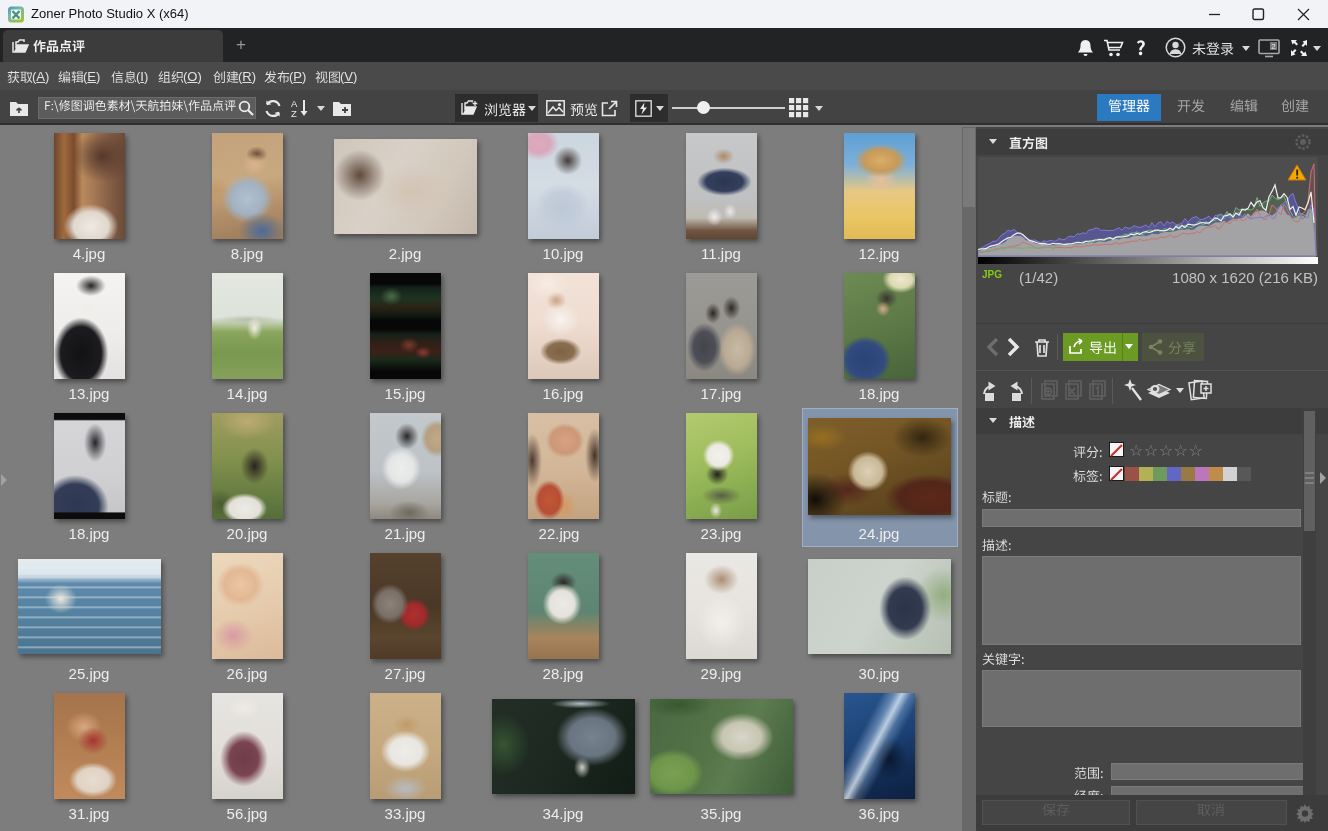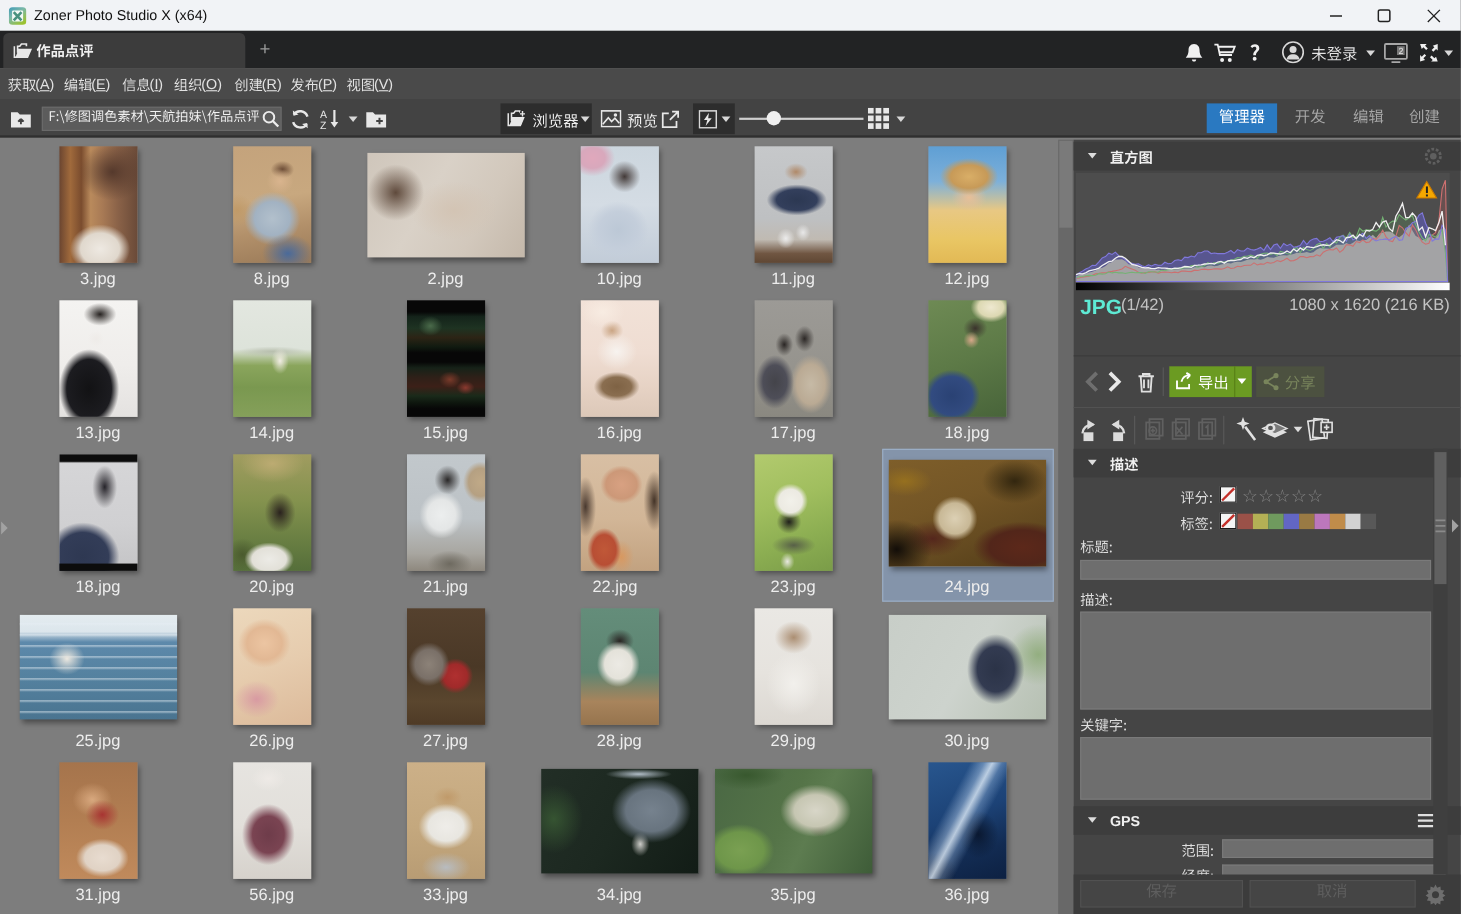--- a/index.html
+++ b/index.html
@@ -236,21 +236,21 @@
     </div>
   <div class="modetab" style="left:1281px">
       <svg width="29" height="21" viewBox="0 -14 29 21" style="vertical-align:top">
         <path d="M11.732000000000001 -11.536V-0.28C11.732000000000001 -0.014 11.634 0.07 11.368 0.084C11.088000000000001 0.084 10.206 0.098 9.226 0.07C9.38 0.35000000000000003 9.548 0.798 9.604000000000001 1.064C10.906 1.078 11.676 1.05 12.138 0.896C12.586 0.714 12.782 0.42 12.782 -0.28V-11.536ZM9.002 -10.136000000000001V-2.352H10.01V-10.136000000000001ZM1.988 -6.636V-0.63C1.988 0.616 2.408 0.91 3.766 0.91C4.0600000000000005 0.91 6.048 0.91 6.37 0.91C7.6160000000000005 0.91 7.924 0.364 8.064 -1.568C7.7700000000000005 -1.6380000000000001 7.364 -1.792 7.126 -1.974C7.056 -0.308 6.958 0.0 6.3 0.0C5.8660000000000005 0.0 4.2 0.0 3.85 0.0C3.136 0.0 3.024 -0.098 3.024 -0.63V-5.698H6.048C5.936 -4.0040000000000004 5.8100000000000005 -3.318 5.642 -3.122C5.5440000000000005 -2.996 5.432 -2.982 5.236 -2.982C5.04 -2.982 4.55 -2.996 4.032 -3.052C4.172 -2.786 4.284 -2.422 4.298 -2.142C4.8580000000000005 -2.1 5.404 -2.114 5.684 -2.128C6.034 -2.17 6.272 -2.254 6.482 -2.492C6.804 -2.842 6.958 -3.794 7.0840000000000005 -6.216C7.098 -6.356 7.098 -6.636 7.098 -6.636ZM4.382 -11.732000000000001C3.64 -9.926 2.156 -7.994 0.378 -6.72C0.616 -6.5520000000000005 0.98 -6.202 1.1480000000000001 -5.992C2.5340000000000003 -7.056 3.724 -8.456 4.62 -9.982000000000001C5.726 -8.778 6.944 -7.336 7.5600000000000005 -6.398000000000001L8.33 -7.098C7.658 -8.092 6.244 -9.646 5.0680000000000005 -10.836L5.362 -11.452Z M19.516 -10.57V-9.73H22.134V-8.68H18.62V-7.854H22.134V-6.7620000000000005H19.418V-5.908H22.134V-4.83H19.306V-4.032H22.134V-2.926H18.718V-2.086H22.134V-0.686H23.128V-2.086H27.118000000000002V-2.926H23.128V-4.032H26.586V-4.83H23.128V-5.908H26.264000000000003V-7.854H27.23V-8.68H26.264000000000003V-10.57H23.128V-11.76H22.134V-10.57ZM23.128 -7.854H25.326V-6.7620000000000005H23.128ZM23.128 -8.68V-9.73H25.326V-8.68ZM15.358 -5.502C15.358 -5.656 15.68 -5.838 15.89 -5.95H17.612000000000002C17.444 -4.704 17.164 -3.626 16.8 -2.702C16.422 -3.262 16.114 -3.962 15.876 -4.8020000000000005L15.092 -4.508C15.428 -3.374 15.848 -2.478 16.366 -1.764C15.876 -0.84 15.246 -0.112 14.518 0.42C14.742 0.56 15.134 0.924 15.288 1.12C15.96 0.602 16.562 -0.098 17.052 -0.98C18.522 0.42 20.566 0.77 23.142 0.77H27.061999999999998C27.118000000000002 0.49 27.314 0.028 27.468 -0.196C26.753999999999998 -0.182 23.716 -0.182 23.156 -0.182C20.79 -0.182 18.858 -0.49 17.486 -1.848C18.060000000000002 -3.15 18.466 -4.788 18.676000000000002 -6.7620000000000005L18.088 -6.902L17.892 -6.888H16.688C17.387999999999998 -7.938 18.102 -9.254 18.732 -10.612L18.060000000000002 -11.046L17.724 -10.892H14.896V-9.954H17.318C16.758 -8.708 16.058 -7.5600000000000005 15.806000000000001 -7.21C15.526 -6.7620000000000005 15.176 -6.412 14.924 -6.356C15.064 -6.146 15.274000000000001 -5.712 15.358 -5.502Z" fill="#a6a6a6"></path>
       </svg>
     </div>
 </div>
 <div id="grid">
 <div id="selcell"></div>
 <div class="ph" style="left:54px;top:6px;width:71px;height:106px;background:radial-gradient(ellipse 55% 30% at 52% 88%, #eee9e2 0%, #e0d8cd 45%, rgba(0,0,0,0) 70%), radial-gradient(ellipse 60% 35% at 68% 22%, #55392c 0%, rgba(0,0,0,0) 70%), linear-gradient(90deg, #6b4530 0%, #a06a3c 14%, #7a4c2e 28%, #b98a5c 40%, #a87a55 55%, #8a6248 75%, #6a4a38 100%)"></div>
-<div class="lbl" style="left:10px;top:118px">3.jpg</div>
+<div class="lbl" style="left:10px;top:118px">4.jpg</div>
 <div class="ph" style="left:212px;top:6px;width:71px;height:106px;background:radial-gradient(ellipse 55% 28% at 70% 92%, #4a6a9a 0%, rgba(0,0,0,0) 60%), radial-gradient(ellipse 50% 32% at 50% 62%, #b2c0cc 0%, #a2b2c2 45%, rgba(0,0,0,0) 72%), radial-gradient(ellipse 22% 14% at 60% 30%, #d9b48e 0%, rgba(0,0,0,0) 78%), radial-gradient(ellipse 20% 10% at 63% 20%, #6a4a34 0%, rgba(0,0,0,0) 75%), radial-gradient(ellipse 30% 20% at 5% 55%, #c09a68 0%, rgba(0,0,0,0) 70%), linear-gradient(170deg, #c4a37c 0%, #c8a87f 45%, #b2906a 70%, #9a7a58 100%)"></div>
 <div class="lbl" style="left:168px;top:118px">8.jpg</div>
 <div class="ph" style="left:334px;top:12px;width:143px;height:95px;background:radial-gradient(ellipse 30% 45% at 18% 38%, #5f4a3c 0%, rgba(0,0,0,0) 60%), radial-gradient(ellipse 40% 40% at 55% 55%, #d3c4b4 0%, rgba(0,0,0,0) 70%), linear-gradient(120deg, #cfc6bb 0%, #d9d1c7 40%, #d2c8bc 70%, #c4b8aa 100%)"></div>
 <div class="lbl" style="left:326px;top:118px">2.jpg</div>
 <div class="ph" style="left:528px;top:6px;width:71px;height:106px;background:radial-gradient(ellipse 40% 22% at 15% 10%, #e0a8bc 0%, #d8a8bc 40%, rgba(0,0,0,0) 72%), radial-gradient(ellipse 30% 20% at 56% 26%, #433a38 0%, rgba(0,0,0,0) 68%), radial-gradient(ellipse 50% 32% at 48% 72%, #bcc8d6 0%, #c4cedb 50%, rgba(0,0,0,0) 78%), linear-gradient(180deg, #ccd6de 0%, #d4dce4 50%, #c2ccd8 100%)"></div>
 <div class="lbl" style="left:484px;top:118px">10.jpg</div>
 <div class="ph" style="left:686px;top:6px;width:71px;height:106px;background:radial-gradient(ellipse 52% 18% at 54% 46%, #2c3852 0%, #333f5c 50%, rgba(0,0,0,0) 74%), radial-gradient(ellipse 16% 12% at 40% 79%, #ececec 0%, rgba(0,0,0,0) 72%), radial-gradient(ellipse 13% 10% at 62% 74%, #e8e8e8 0%, rgba(0,0,0,0) 72%), radial-gradient(ellipse 20% 10% at 53% 22%, #b08968 0%, rgba(0,0,0,0) 75%), linear-gradient(180deg, #c6c8ca 0%, #bec0c2 62%, #c0bab2 80%, #705642 92%, #5f4734 100%)"></div>
 <div class="lbl" style="left:642px;top:118px">11.jpg</div>
 <div class="ph" style="left:844px;top:6px;width:71px;height:106px;background:radial-gradient(ellipse 52% 22% at 52% 26%, #d9ae67 0%, #c79a58 45%, rgba(0,0,0,0) 72%), radial-gradient(ellipse 30% 16% at 52% 44%, #e8bf98 0%, rgba(0,0,0,0) 75%), linear-gradient(180deg, #5f9fd4 0%, #7cb0da 30%, #e8c883 55%, #e9c664 80%, #e2b955 100%)"></div>
 <div class="lbl" style="left:800px;top:118px">12.jpg</div>
@@ -334,21 +334,21 @@
           <stop offset="0" stop-color="#000"></stop>
           <stop offset="1" stop-color="#fff"></stop>
         </linearGradient>
       </defs>
 <g transform="translate(310,8)">
         <path d="M9 0 L18 15 L0 15 Z" fill="#f5a800" stroke="#c87800" stroke-width="1"></path>
         <rect x="8.3" y="4.5" width="1.8" height="6" fill="#222"></rect>
         <rect x="8.3" y="11.8" width="1.8" height="1.8" fill="#222"></rect>
       </g>
 </svg>
-<div style="position:absolute;left:6px;top:142px;font-size:19px;font-weight:bold;color:#5eead4">JPG</div>
+<div style="position:absolute;left:6px;top:142px;font-size:10px;font-weight:bold;color:#84cc16">JPG</div>
 <div style="position:absolute;left:43px;top:142px;font-size:15px;color:#c2c2c2">(1/42)</div>
 <div style="position:absolute;right:10px;top:142px;font-size:15px;color:#c2c2c2">1080 x 1620 (216 KB)</div>
 
 <div style="position:absolute;left:0;top:196px;width:352px;height:1px;background:#3b3b3b"></div>
 
 <svg width="13" height="20" viewBox="0 0 13 20" style="position:absolute;left:10px;top:210px">
       <path d="M11 2 L3 10 L11 18" fill="none" stroke="#6e6e6e" stroke-width="3.4"></path>
     </svg>
 <svg width="13" height="20" viewBox="0 0 13 20" style="position:absolute;left:31px;top:210px">
       <path d="M2 2 L10 10 L2 18" fill="none" stroke="#e8e8e8" stroke-width="3.4"></path>
@@ -462,27 +462,20 @@
 <div class="inp" style="left:6px;top:382px;width:319px;height:18px"></div>
 <div class="flabel" style="left:6px;top:410px"><svg width="31" height="19" viewBox="0 -13 31 19" style="vertical-align:top">
         <path d="M9.724 -10.92V-9.048H7.396999999999999V-10.92H6.460999999999999V-9.048H4.654V-8.164H6.460999999999999V-6.460999999999999H7.396999999999999V-8.164H9.724V-6.460999999999999H10.66V-8.164H12.376V-9.048H10.66V-10.92ZM6.122999999999999 -2.3529999999999998H8.086V-0.52H6.122999999999999ZM6.122999999999999 -3.211V-5.005H8.086V-3.211ZM10.972 -2.3529999999999998V-0.52H8.969999999999999V-2.3529999999999998ZM10.972 -3.211H8.969999999999999V-5.005H10.972ZM5.226 -5.8759999999999994V1.014H6.122999999999999V0.351H10.972V0.949H11.908V-5.8759999999999994ZM2.1189999999999998 -10.907V-8.294H0.5459999999999999V-7.3839999999999995H2.1189999999999998V-4.524C1.456 -4.316 0.845 -4.147 0.364 -4.0169999999999995L0.611 -3.0549999999999997L2.1189999999999998 -3.549V-0.182C2.1189999999999998 0.0 2.054 0.052 1.898 0.052C1.742 0.065 1.2349999999999999 0.065 0.6629999999999999 0.052C0.7929999999999999 0.312 0.9099999999999999 0.715 0.949 0.949C1.768 0.962 2.275 0.9229999999999999 2.5869999999999997 0.767C2.912 0.624 3.029 0.351 3.029 -0.182V-3.848L4.459 -4.316L4.329 -5.213L3.029 -4.81V-7.3839999999999995H4.42V-8.294H3.029V-10.907Z M22.243000000000002 -10.192C22.828 -9.711 23.555999999999997 -9.009 23.894 -8.567L24.648 -9.087C24.296999999999997 -9.529 23.555999999999997 -10.192 22.971 -10.647ZM13.884 -9.918999999999999C14.586 -9.177999999999999 15.443999999999999 -8.177 15.821 -7.526999999999999L16.64 -8.046999999999999C16.237 -8.697 15.366 -9.671999999999999 14.651 -10.373999999999999ZM20.695999999999998 -10.79V-8.385H17.16V-7.462H20.215C19.474 -5.512 18.226 -3.5749999999999997 16.926 -2.574C17.147 -2.405 17.459 -2.0669999999999997 17.615000000000002 -1.8459999999999999C18.785 -2.847 19.903 -4.576 20.695999999999998 -6.4479999999999995V-0.871H21.658V-6.383C22.814999999999998 -5.044 23.972 -3.484 24.505 -2.405L25.285 -2.964C24.622 -4.199 23.14 -6.058 21.814 -7.462H25.207V-8.385H21.658V-10.79ZM16.458 -6.279H13.624V-5.369H15.522V-1.43C14.924 -1.222 14.235 -0.6759999999999999 13.533 -0.013L14.157 0.8059999999999999C14.846 0.013 15.522 -0.6759999999999999 16.003 -0.6759999999999999C16.302 -0.6759999999999999 16.705 -0.299 17.250999999999998 0.013C18.161 0.533 19.266 0.6629999999999999 20.8 0.6629999999999999C22.035 0.6629999999999999 24.296999999999997 0.585 25.232999999999997 0.52C25.246 0.26 25.402 -0.208 25.506 -0.45499999999999996C24.244999999999997 -0.312 22.320999999999998 -0.221 20.826 -0.221C19.435 -0.221 18.304 -0.312 17.472 -0.7799999999999999C17.017 -1.027 16.718 -1.261 16.458 -1.391Z M27.807 -5.069999999999999C28.275 -5.069999999999999 28.665 -5.434 28.665 -5.9799999999999995C28.665 -6.513 28.275 -6.89 27.807 -6.89C27.326 -6.89 26.949 -6.513 26.949 -5.9799999999999995C26.949 -5.434 27.326 -5.069999999999999 27.807 -5.069999999999999ZM27.807 0.16899999999999998C28.275 0.16899999999999998 28.665 -0.19499999999999998 28.665 -0.728C28.665 -1.274 28.275 -1.638 27.807 -1.638C27.326 -1.638 26.949 -1.274 26.949 -0.728C26.949 -0.19499999999999998 27.326 0.16899999999999998 27.807 0.16899999999999998Z" fill="#dedede"></path>
       </svg></div>
 <div class="inp" style="left:6px;top:429px;width:319px;height:89px"></div>
 <div class="flabel" style="left:6px;top:524px"><svg width="44" height="19" viewBox="0 -13 44 19" style="vertical-align:top">
         <path d="M2.912 -10.386999999999999C3.445 -9.698 3.9909999999999997 -8.775 4.212 -8.151H1.6769999999999998V-7.175999999999999H5.992999999999999V-5.59C5.992999999999999 -5.356 5.9799999999999995 -5.109 5.967 -4.862H0.884V-3.9H5.771999999999999C5.356 -2.496 4.1209999999999996 -1.001 0.624 0.16899999999999998C0.884 0.38999999999999996 1.2089999999999999 0.8059999999999999 1.3259999999999998 1.027C4.68 -0.143 6.109999999999999 -1.651 6.694999999999999 -3.159C7.787 -1.144 9.477 0.27299999999999996 11.790999999999999 0.962C11.947 0.6629999999999999 12.245999999999999 0.23399999999999999 12.479999999999999 0.013C10.100999999999999 -0.572 8.32 -1.976 7.345 -3.9H12.155V-4.862H7.072L7.098 -5.577V-7.175999999999999H11.453V-8.151H8.879C9.347 -8.853 9.866999999999999 -9.737 10.296 -10.517L9.243 -10.868C8.918 -10.062 8.32 -8.931 7.8 -8.151H4.2379999999999995L5.096 -8.619C4.849 -9.23 4.29 -10.139999999999999 3.731 -10.802999999999999Z M13.663 -4.498V-3.614H15.145V-1.079C15.145 -0.46799999999999997 14.716 -0.013 14.495 0.156C14.664 0.325 14.924 0.6759999999999999 15.028 0.884C15.21 0.637 15.522 0.40299999999999997 17.55 -1.014C17.445999999999998 -1.17 17.316 -1.508 17.250999999999998 -1.755L15.977 -0.8969999999999999V-3.614H17.42V-4.498H15.977V-6.266H17.29V-7.124H14.196C14.508 -7.553 14.794 -8.033999999999999 15.054 -8.567H17.342V-9.464H15.443999999999999C15.613 -9.879999999999999 15.769 -10.309 15.886 -10.738L15.028 -10.959C14.677 -9.645999999999999 14.066 -8.385 13.338 -7.54C13.52 -7.358 13.806 -6.941999999999999 13.91 -6.76L14.157 -7.072V-6.266H15.145V-4.498ZM20.514 -9.892999999999999V-9.177999999999999H22.061V-8.138H20.189V-7.3839999999999995H22.061V-6.3309999999999995H20.514V-5.603H22.061V-4.615H20.475V-3.848H22.061V-2.782H20.15V-2.015H22.061V-0.416H22.841V-2.015H25.246V-2.782H22.841V-3.848H24.96V-4.615H22.841V-5.603H24.752V-7.3839999999999995H25.545V-8.138H24.752V-9.892999999999999H22.841V-10.881H22.061V-9.892999999999999ZM22.841 -7.3839999999999995H24.024V-6.3309999999999995H22.841ZM22.841 -8.138V-9.177999999999999H24.024V-8.138ZM17.771 -5.303999999999999C17.771 -5.369 17.862000000000002 -5.447 17.966 -5.5249999999999995H19.344C19.24 -4.4719999999999995 19.070999999999998 -3.549 18.837 -2.756C18.642 -3.211 18.46 -3.731 18.317 -4.342L17.654 -4.069C17.887999999999998 -3.159 18.174 -2.405 18.499 -1.7939999999999998C18.07 -0.7799999999999999 17.485 -0.052 16.756999999999998 0.416C16.926 0.598 17.134 0.8969999999999999 17.250999999999998 1.105C17.979 0.598 18.564 -0.078 19.019 -0.988C20.176 0.507 21.749 0.858 23.543 0.858H25.246C25.298000000000002 0.624 25.415 0.23399999999999999 25.545 0.013C25.116 0.026 23.907 0.026 23.595 0.026C21.957 0.026 20.436 -0.299 19.37 -1.807C19.786 -2.977 20.058999999999997 -4.446 20.176 -6.305L19.695 -6.37L19.552 -6.356999999999999H18.733C19.279 -7.358 19.825 -8.645 20.267 -9.932L19.721 -10.296L19.461 -10.166H17.589V-9.256H19.149C18.772 -8.138 18.278 -7.098 18.096 -6.786C17.887999999999998 -6.383 17.589 -6.032 17.368 -5.9799999999999995C17.498 -5.811 17.692999999999998 -5.473 17.771 -5.303999999999999Z M31.98 -4.718999999999999V-3.9H26.897V-2.964H31.98V-0.182C31.98 0.0 31.915 0.065 31.681 0.078C31.447 0.078 30.602 0.078 29.731 0.052C29.9 0.312 30.082 0.754 30.147 1.027C31.252 1.027 31.941 1.014 32.396 0.871C32.864 0.702 33.007 0.416 33.007 -0.156V-2.964H38.09V-3.9H33.007V-4.381C34.150999999999996 -4.992 35.321 -5.8759999999999994 36.126999999999995 -6.707999999999999L35.464 -7.215L35.243 -7.162999999999999H29.029V-6.239999999999999H34.254999999999995C33.592 -5.668 32.747 -5.096 31.98 -4.718999999999999ZM31.512 -10.712C31.759 -10.373999999999999 32.006 -9.945 32.175 -9.568H27.04V-6.877H28.002V-8.632H36.959V-6.877H37.96V-9.568H33.319C33.137 -9.997 32.799 -10.581999999999999 32.461 -11.011Z M40.807 -5.069999999999999C41.275 -5.069999999999999 41.665 -5.434 41.665 -5.9799999999999995C41.665 -6.513 41.275 -6.89 40.807 -6.89C40.326 -6.89 39.949 -6.513 39.949 -5.9799999999999995C39.949 -5.434 40.326 -5.069999999999999 40.807 -5.069999999999999ZM40.807 0.16899999999999998C41.275 0.16899999999999998 41.665 -0.19499999999999998 41.665 -0.728C41.665 -1.274 41.275 -1.638 40.807 -1.638C40.326 -1.638 39.949 -1.274 39.949 -0.728C39.949 -0.19499999999999998 40.326 0.16899999999999998 40.807 0.16899999999999998Z" fill="#dedede"></path>
       </svg></div>
 <div class="inp" style="left:6px;top:543px;width:319px;height:57px"></div>
 
-<div class="phead" style="top:606px">
-      <div class="arr"></div>
-      <div class="htxt">GPS</div>
- <svg width="16" height="14" viewBox="0 0 16 14" style="position:absolute;left:312px;top:6px">
-        <path d="M1 2 H15 M1 7 H15 M1 12 H15" stroke="#e0e0e0" stroke-width="2"></path>
-      </svg>
-</div>
 <div class="flabel" style="left:98px;top:638px"><svg width="31" height="19" viewBox="0 -13 31 19" style="vertical-align:top">
         <path d="M0.975 0.19499999999999998 1.651 1.001C2.613 0.013 3.7569999999999997 -1.248 4.654 -2.3529999999999998L4.1209999999999996 -3.094C3.1069999999999998 -1.898 1.8199999999999998 -0.572 0.975 0.19499999999999998ZM1.508 -6.864C2.275 -6.435 3.3539999999999996 -5.785 3.887 -5.395L4.446 -6.136C3.887 -6.5 2.8209999999999997 -7.098 2.054 -7.5009999999999994ZM0.728 -4.394C1.534 -4.0169999999999995 2.626 -3.4579999999999997 3.1719999999999997 -3.1069999999999998L3.718 -3.8609999999999998C3.146 -4.199 2.041 -4.718999999999999 1.261 -5.0569999999999995ZM5.33 -7.0329999999999995V-0.845C5.33 0.494 5.798 0.819 7.345 0.819C7.683 0.819 10.231 0.819 10.594999999999999 0.819C11.998999999999999 0.819 12.324 0.286 12.479999999999999 -1.4949999999999999C12.193999999999999 -1.5599999999999998 11.777999999999999 -1.7289999999999999 11.543999999999999 -1.885C11.453 -0.40299999999999997 11.322999999999999 -0.11699999999999999 10.543 -0.11699999999999999C9.997 -0.11699999999999999 7.813 -0.11699999999999999 7.3839999999999995 -0.11699999999999999C6.5 -0.11699999999999999 6.3309999999999995 -0.23399999999999999 6.3309999999999995 -0.845V-6.109999999999999H10.347999999999999V-3.7439999999999998C10.347999999999999 -3.5749999999999997 10.296 -3.5229999999999997 10.049 -3.51C9.815 -3.497 9.022 -3.497 8.099 -3.5229999999999997C8.254999999999999 -3.263 8.424 -2.8729999999999998 8.475999999999999 -2.6C9.581 -2.6 10.309 -2.613 10.751 -2.756C11.206 -2.912 11.322999999999999 -3.198 11.322999999999999 -3.7439999999999998V-7.0329999999999995ZM8.294 -10.92V-9.789H4.667V-10.92H3.679V-9.789H0.754V-8.879H3.679V-7.617999999999999H4.667V-8.879H8.294V-7.617999999999999H9.295V-8.879H12.272V-9.789H9.295V-10.92Z M15.886 -8.125V-7.306H18.954V-6.239999999999999H16.445V-5.447H18.954V-4.329H15.704V-3.497H18.954V-0.832H19.877V-3.497H22.282C22.191 -2.7689999999999997 22.087 -2.444 21.97 -2.314C21.892 -2.223 21.788 -2.223 21.619 -2.223C21.45 -2.223 21.034 -2.223 20.566 -2.275C20.683 -2.054 20.774 -1.7289999999999999 20.787 -1.4949999999999999C21.281 -1.4689999999999999 21.762 -1.482 22.009 -1.4949999999999999C22.308 -1.508 22.490000000000002 -1.5859999999999999 22.671999999999997 -1.755C22.932000000000002 -2.015 23.061999999999998 -2.626 23.192 -3.965C23.218 -4.095 23.231 -4.329 23.231 -4.329H19.877V-5.447H22.607V-6.239999999999999H19.877V-7.306H23.113999999999997V-8.125H19.877V-9.165H18.954V-8.125ZM14.066 -10.386999999999999V1.027H14.989V0.38999999999999996H23.997999999999998V1.027H24.96V-10.386999999999999ZM14.989 -0.442V-9.529H23.997999999999998V-0.442Z M27.807 -5.069999999999999C28.275 -5.069999999999999 28.665 -5.434 28.665 -5.9799999999999995C28.665 -6.513 28.275 -6.89 27.807 -6.89C27.326 -6.89 26.949 -6.513 26.949 -5.9799999999999995C26.949 -5.434 27.326 -5.069999999999999 27.807 -5.069999999999999ZM27.807 0.16899999999999998C28.275 0.16899999999999998 28.665 -0.19499999999999998 28.665 -0.728C28.665 -1.274 28.275 -1.638 27.807 -1.638C27.326 -1.638 26.949 -1.274 26.949 -0.728C26.949 -0.19499999999999998 27.326 0.16899999999999998 27.807 0.16899999999999998Z" fill="#dedede"></path>
       </svg></div>
 <div class="inp" style="left:135px;top:636px;width:203px;height:17px"></div>
 <div class="flabel" style="left:98px;top:661px"><svg width="31" height="19" viewBox="0 -13 31 19" style="vertical-align:top">
         <path d="M0.52 -0.741 0.702 0.23399999999999999C1.898 -0.091 3.484 -0.494 4.979 -0.8969999999999999L4.875 -1.755C3.263 -1.365 1.6119999999999999 -0.962 0.52 -0.741ZM0.754 -5.499C0.949 -5.59 1.274 -5.668 2.951 -5.902C2.3529999999999998 -5.069999999999999 1.807 -4.42 1.547 -4.16C1.1179999999999999 -3.679 0.819 -3.367 0.52 -3.315C0.637 -3.042 0.7929999999999999 -2.574 0.845 -2.366C1.131 -2.5349999999999997 1.573 -2.665 4.914 -3.328C4.901 -3.536 4.901 -3.9259999999999997 4.927 -4.186L2.34 -3.718C3.367 -4.862 4.394 -6.253 5.265 -7.657L4.42 -8.203C4.16 -7.7219999999999995 3.8609999999999998 -7.241 3.562 -6.786L1.781 -6.604C2.574 -7.7219999999999995 3.3539999999999996 -9.126 3.965 -10.491L3.042 -10.92C2.496 -9.36 1.508 -7.67 1.196 -7.241C0.9099999999999999 -6.786 0.6759999999999999 -6.487 0.429 -6.435C0.5459999999999999 -6.175 0.702 -5.694 0.754 -5.499ZM5.512 -10.231V-9.334H10.100999999999999C8.905 -7.643999999999999 6.694999999999999 -6.266 4.641 -5.577C4.835999999999999 -5.382 5.109 -5.005 5.239 -4.771C6.396 -5.2 7.579 -5.798 8.632 -6.552C9.841 -6.032 11.258 -5.2909999999999995 11.998999999999999 -4.784L12.558 -5.59C11.843 -6.045 10.556 -6.6819999999999995 9.411999999999999 -7.162999999999999C10.322 -7.943 11.088999999999999 -8.853 11.609 -9.905999999999999L10.907 -10.27L10.725 -10.231ZM5.603 -4.316V-3.419H8.19V-0.23399999999999999H4.8229999999999995V0.6759999999999999H12.492999999999999V-0.23399999999999999H9.152V-3.419H11.882V-4.316Z M18.018 -8.372V-7.241H15.925V-6.435H18.018V-4.277H23.075V-6.435H25.180999999999997V-7.241H23.075V-8.372H22.113V-7.241H18.954V-8.372ZM22.113 -6.435V-5.0569999999999995H18.954V-6.435ZM22.841 -2.639C22.269 -1.9629999999999999 21.463 -1.43 20.527 -1.014C19.604 -1.4429999999999998 18.85 -1.9889999999999999 18.304 -2.639ZM16.107 -3.445V-2.639H17.797L17.355 -2.457C17.887999999999998 -1.7289999999999999 18.603 -1.1179999999999999 19.461 -0.611C18.239 -0.221 16.874 0.013 15.496 0.13C15.639 0.351 15.821 0.728 15.886 0.962C17.511 0.7799999999999999 19.097 0.45499999999999996 20.488 -0.091C21.775 0.481 23.296 0.845 24.933999999999997 1.04C25.051000000000002 0.7929999999999999 25.298000000000002 0.40299999999999997 25.506 0.19499999999999998C24.076 0.065 22.737000000000002 -0.19499999999999998 21.58 -0.598C22.724 -1.2089999999999999 23.673000000000002 -2.041 24.271 -3.159L23.66 -3.484L23.491 -3.445ZM19.149 -10.751C19.331 -10.413 19.526 -9.997 19.669 -9.633H14.638V-6.084C14.638 -4.147 14.547 -1.365 13.481 0.598C13.728 0.6759999999999999 14.157 0.884 14.352 1.04C15.443999999999999 -1.014 15.613 -4.0169999999999995 15.613 -6.0969999999999995V-8.709999999999999H25.323999999999998V-9.633H20.774C20.618 -10.049 20.358 -10.568999999999999 20.124 -10.985Z M27.807 -5.069999999999999C28.275 -5.069999999999999 28.665 -5.434 28.665 -5.9799999999999995C28.665 -6.513 28.275 -6.89 27.807 -6.89C27.326 -6.89 26.949 -6.513 26.949 -5.9799999999999995C26.949 -5.434 27.326 -5.069999999999999 27.807 -5.069999999999999ZM27.807 0.16899999999999998C28.275 0.16899999999999998 28.665 -0.19499999999999998 28.665 -0.728C28.665 -1.274 28.275 -1.638 27.807 -1.638C27.326 -1.638 26.949 -1.274 26.949 -0.728C26.949 -0.19499999999999998 27.326 0.16899999999999998 27.807 0.16899999999999998Z" fill="#dedede"></path>
       </svg></div>
 <div class="inp" style="left:135px;top:659px;width:203px;height:12px;border-bottom:none"></div>
 
 <div style="position:absolute;left:0;top:668px;width:352px;height:36px;background:#3c3c3c"></div>

